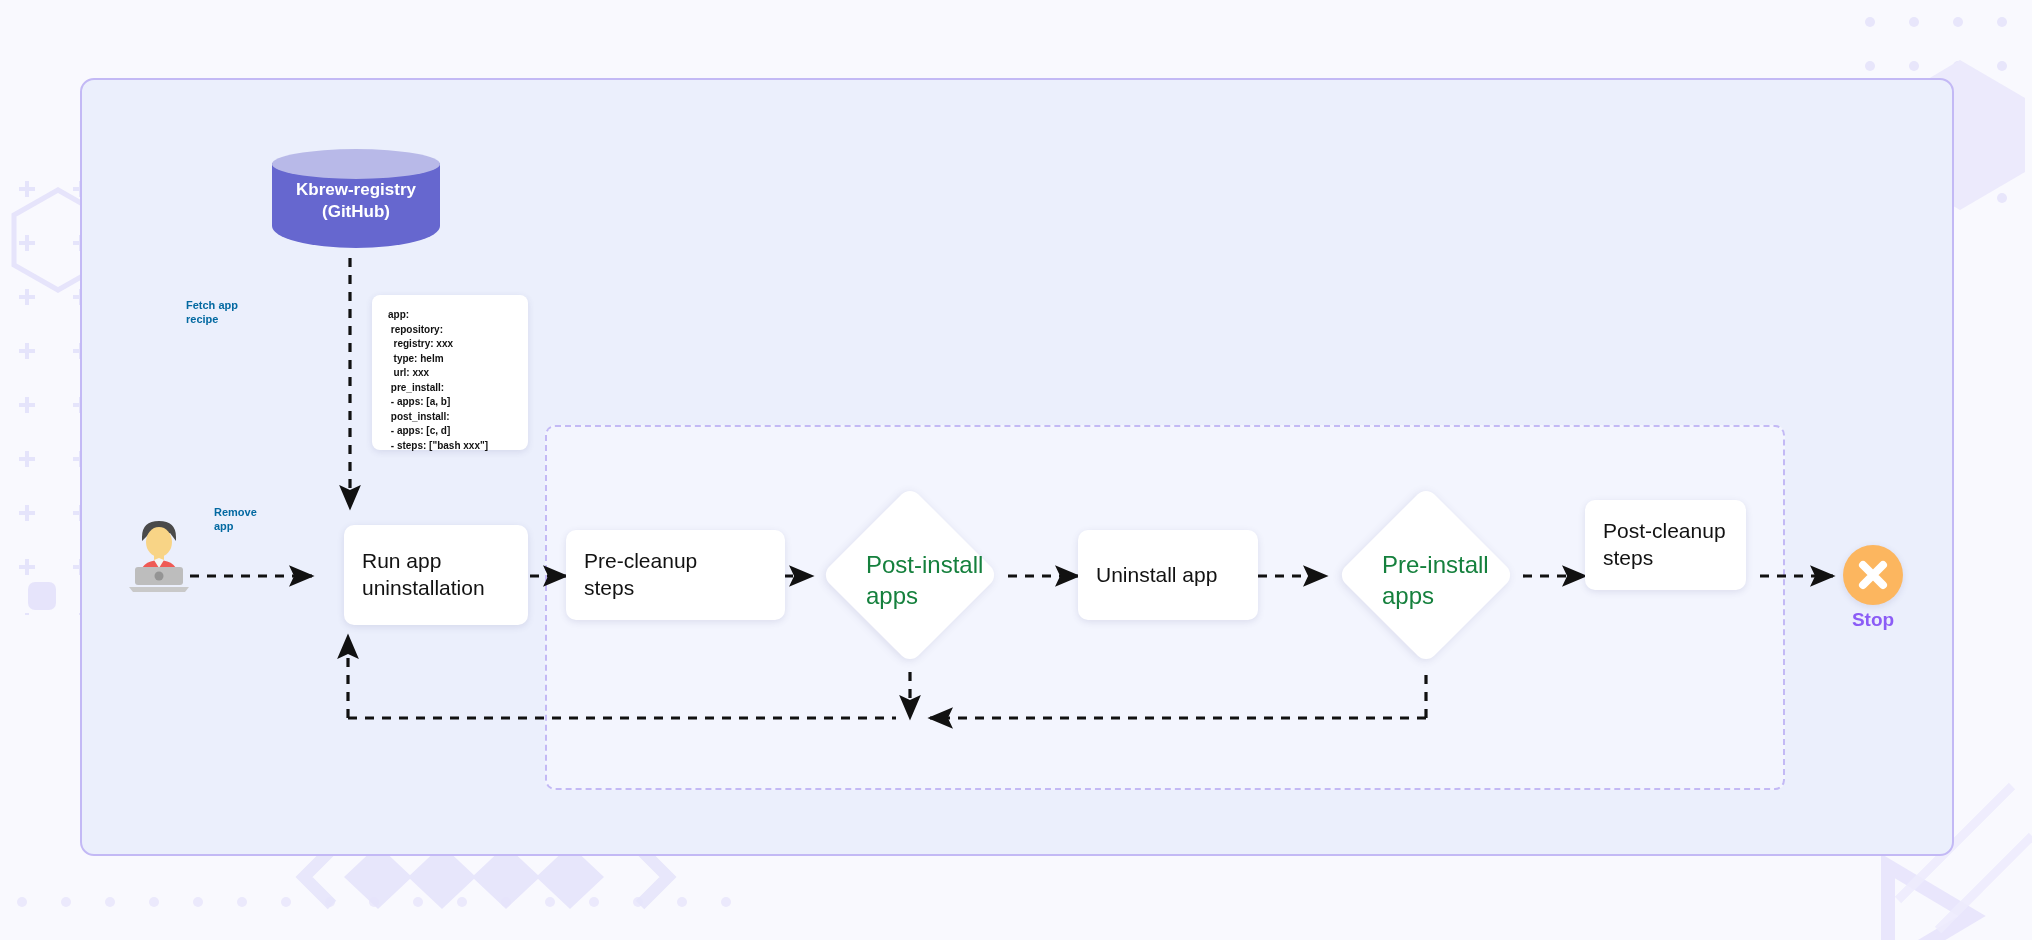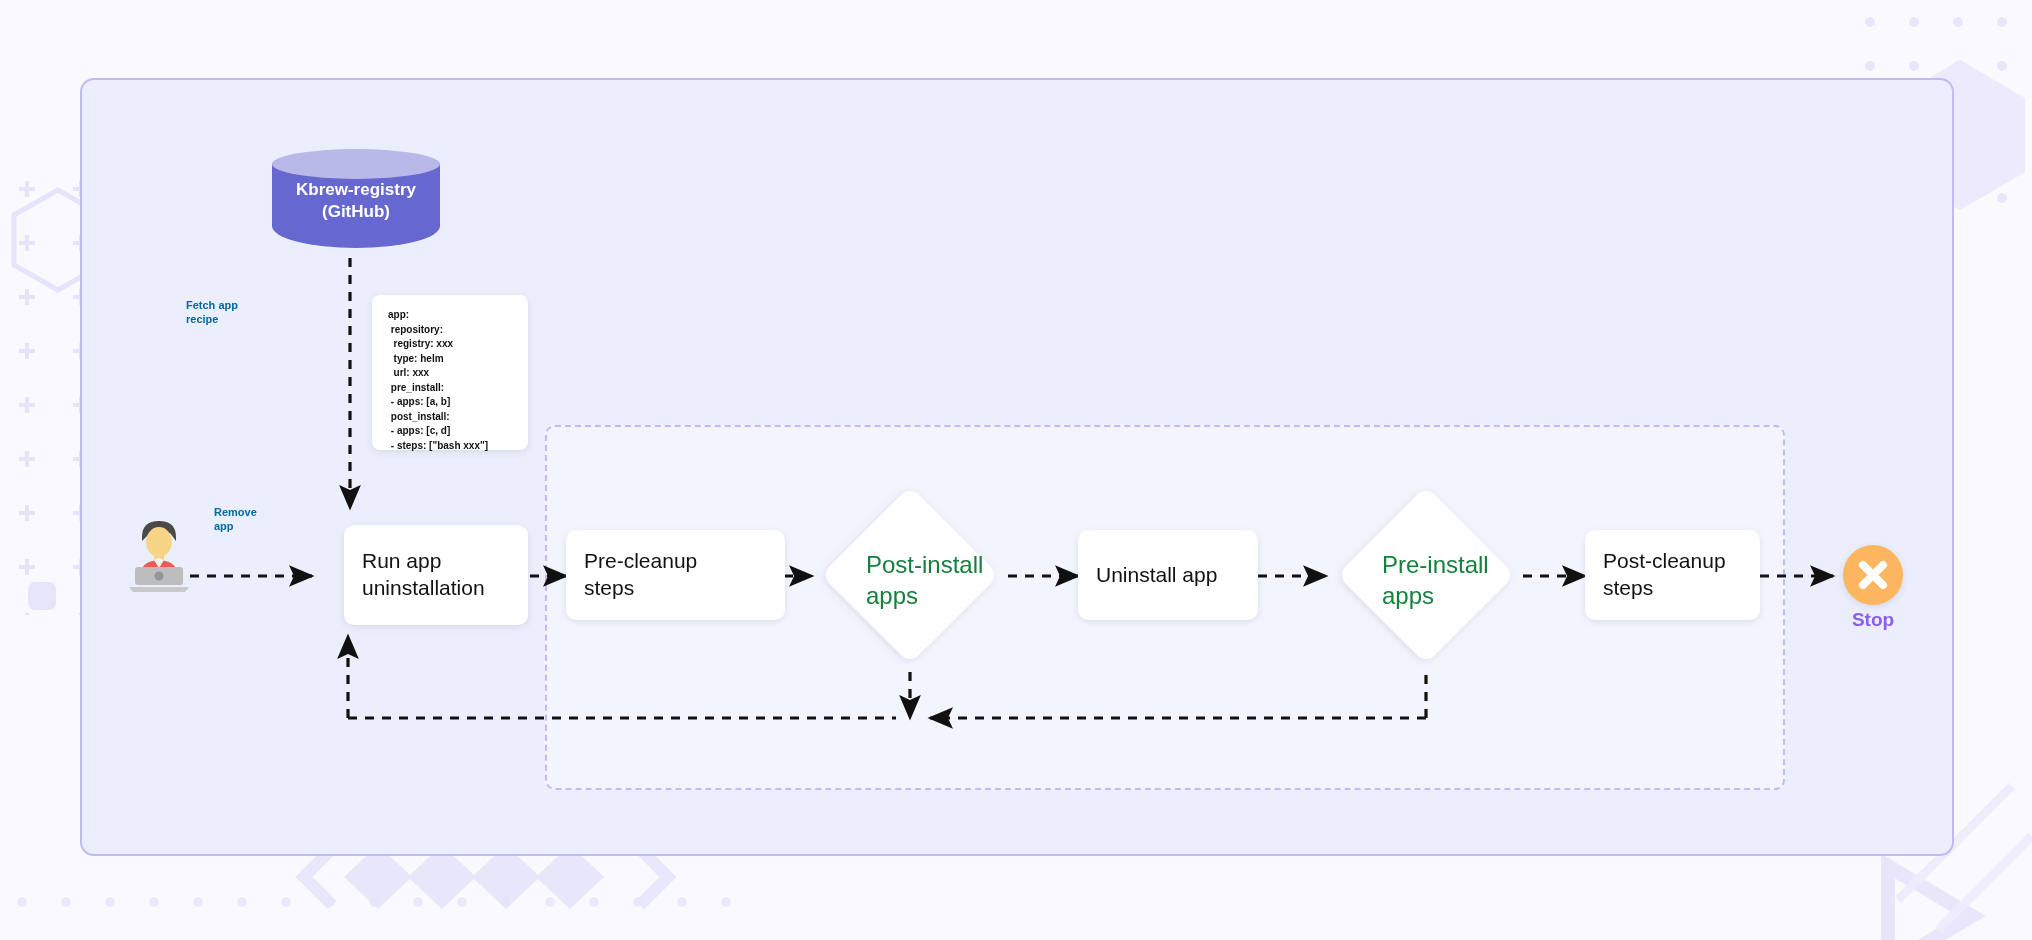--- a/index.html
+++ b/index.html
@@ -336,21 +336,21 @@
 
 <div class="node" style="left:566px; top:530px; width:219px; height:90px;">
   <div class="node-label" style="white-space:pre-line;">Pre-cleanup
 steps</div>
 </div>
 
 <div class="node" style="left:1078px; top:530px; width:180px; height:90px;">
   <div class="node-label" style="white-space:pre-line;">Uninstall app</div>
 </div>
 
-<div class="node" style="left:1585px; top:530px; width:175px; height:90px;">
+<div class="node" style="left:1585px; top:500px; width:161px; height:90px;">
   <div class="node-label" style="white-space:pre-line;">Post-cleanup
 steps</div>
 </div>
 
 <div>
   <div class="diamond" style="left:847px; top:512px;"></div>
   <div class="diamond-label" style="left:866px; top:550px; white-space:pre-line;">Post-install
 apps</div>
 </div>
 

